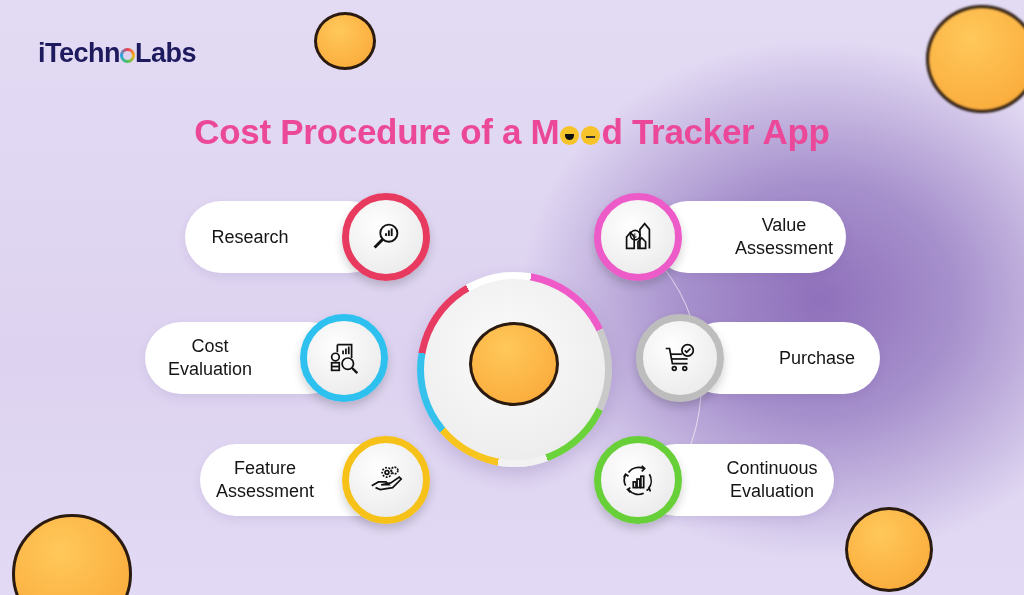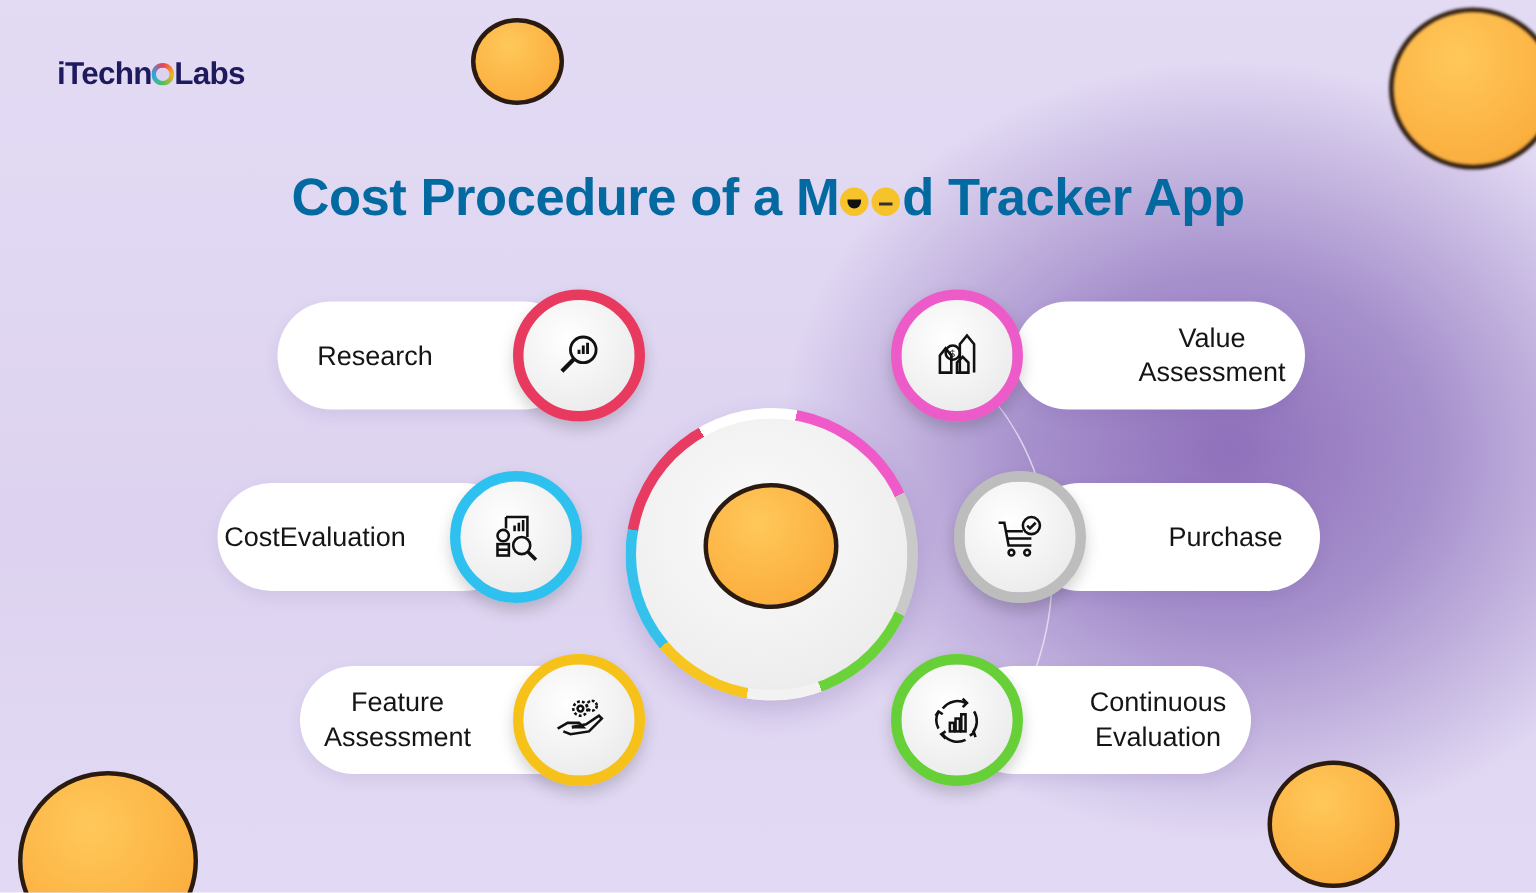--- a/index.html
+++ b/index.html
@@ -5,33 +5,33 @@
   html, body { margin:0; padding:0; }
   body {
     width:1024px; height:595px; overflow:hidden; position:relative;
     font-family: "DejaVu Sans", "Liberation Sans", sans-serif;
     background:
       radial-gradient(ellipse 300px 260px at 820px 300px, #8f70bb 0%, #a690cc 45%, rgba(200,186,228,0) 100%),
       linear-gradient(180deg, #e3dbf4 0%, #ddd3f0 60%, #e2daf4 100%);
   }
   .abs { position:absolute; }
   .logo {
-    left:38px; top:38px; font-size:21px; font-weight:bold; color:#1e1a5e; letter-spacing:-0.5px;
+    left:38px; top:38px; font-size:27px; font-weight:bold; color:#1e1a5e; letter-spacing:-0.5px;
     font-family: "Liberation Sans", sans-serif;
   }
   .logo .ring {
     display:inline-block; width:15px; height:15px; border-radius:50%;
     border:3px solid transparent; box-sizing:border-box; vertical-align:-1px;
     background:
       linear-gradient(#ddd3f0,#ddd3f0) padding-box,
       conic-gradient(#e94057, #f6b21a, #4cc35a, #2aa6e6, #e94057) border-box;
   }
   .title {
     left:0; width:1024px; top:112px; text-align:center;
-    font-family:"Liberation Sans", sans-serif; font-weight:bold; font-size:35px; color:#0369a1;
+    font-family:"Liberation Sans", sans-serif; font-weight:bold; font-size:35px; color:#ec4899;
     letter-spacing:-0.3px;
   }
   .title .oo { display:inline-block; width:19px; height:19px; border-radius:50%;
     background:#f6c42a; vertical-align:-1px; margin:0 1px; position:relative; }
   .title .oo.a::after { content:""; position:absolute; left:5px; top:8px; width:9px; height:6px;
     background:#111; border-radius:0 0 6px 6px; }
   .title .oo.b::after { content:""; position:absolute; left:5px; top:10px; width:9px; height:2px; background:#333; }
 
   .pill {
     position:absolute; background:#fff; border-radius:36px; height:72px;
@@ -88,21 +88,21 @@
 <div class="badge" style="left:342px;top:193px;border-color:#e8395f;">
   <svg viewBox="0 0 40 40" fill="none" stroke="#111" stroke-width="2">
     <circle cx="23" cy="16" r="9"></circle>
       <line x1="16.5" y1="22.5" x2="8" y2="31" stroke-width="3"></line>
     <line x1="20" y1="19" x2="20" y2="16"></line>
       <line x1="23" y1="19" x2="23" y2="13"></line>
       <line x1="26" y1="19" x2="26" y2="11"></line>
   </svg>
 </div>
 
-<div class="pill left" style="left:145px;top:322px;width:200px;">
+<div class="pill left" style="left:145px;top:322px;width:200px;flex-direction:column;">
   <span>Cost</span>
   <span>Evaluation</span>
 </div>
 <div class="badge" style="left:300px;top:314px;border-color:#2ec0ee;">
   <svg viewBox="0 0 40 40" fill="none" stroke="#111" stroke-width="1.8">
     <path d="M13 6h15v14"></path>
       <path d="M13 6v8"></path>
     <line x1="19" y1="16" x2="19" y2="12"></line>
       <line x1="22" y1="16" x2="22" y2="10"></line>
       <line x1="25" y1="16" x2="25" y2="8"></line>
@@ -124,21 +124,21 @@
       <circle cx="21" cy="12" r="2"></circle>
     <circle cx="29" cy="10" r="3.5" stroke-dasharray="2 1.2"></circle>
     <path d="M5 26l7-4h8l3 3h-8"></path>
       <path d="M15 25l10-2 9-6 2 2-9 9-13 2-5-2"></path>
   </svg>
 </div>
 
 <div class="abs hub"></div>
 <div class="smiley" style="left:469px;top:322px;width:90px;height:84px;"></div>
 
-<div class="pill right" style="left:676px;top:201px;width:194px;flex-direction:column;">
+<div class="pill right" style="left:652px;top:201px;width:194px;flex-direction:column;">
   <span>Value</span>
   <span>Assessment</span>
 </div>
 <div class="badge" style="left:594px;top:193px;border-color:#ec5bc8;">
   <svg viewBox="0 0 40 40" fill="none" stroke="#111" stroke-width="1.8">
     <path d="M22 32V12l5-6 5 6v20"></path>
       <path d="M8 32V20l4-5 4 5v12z"></path>
       <path d="M20 32v-7l4-4 4 4v7z"></path>
     <circle cx="17" cy="18" r="5"></circle>
       <text x="14.5" y="21" font-size="7" fill="#111" stroke="none">$</text>

